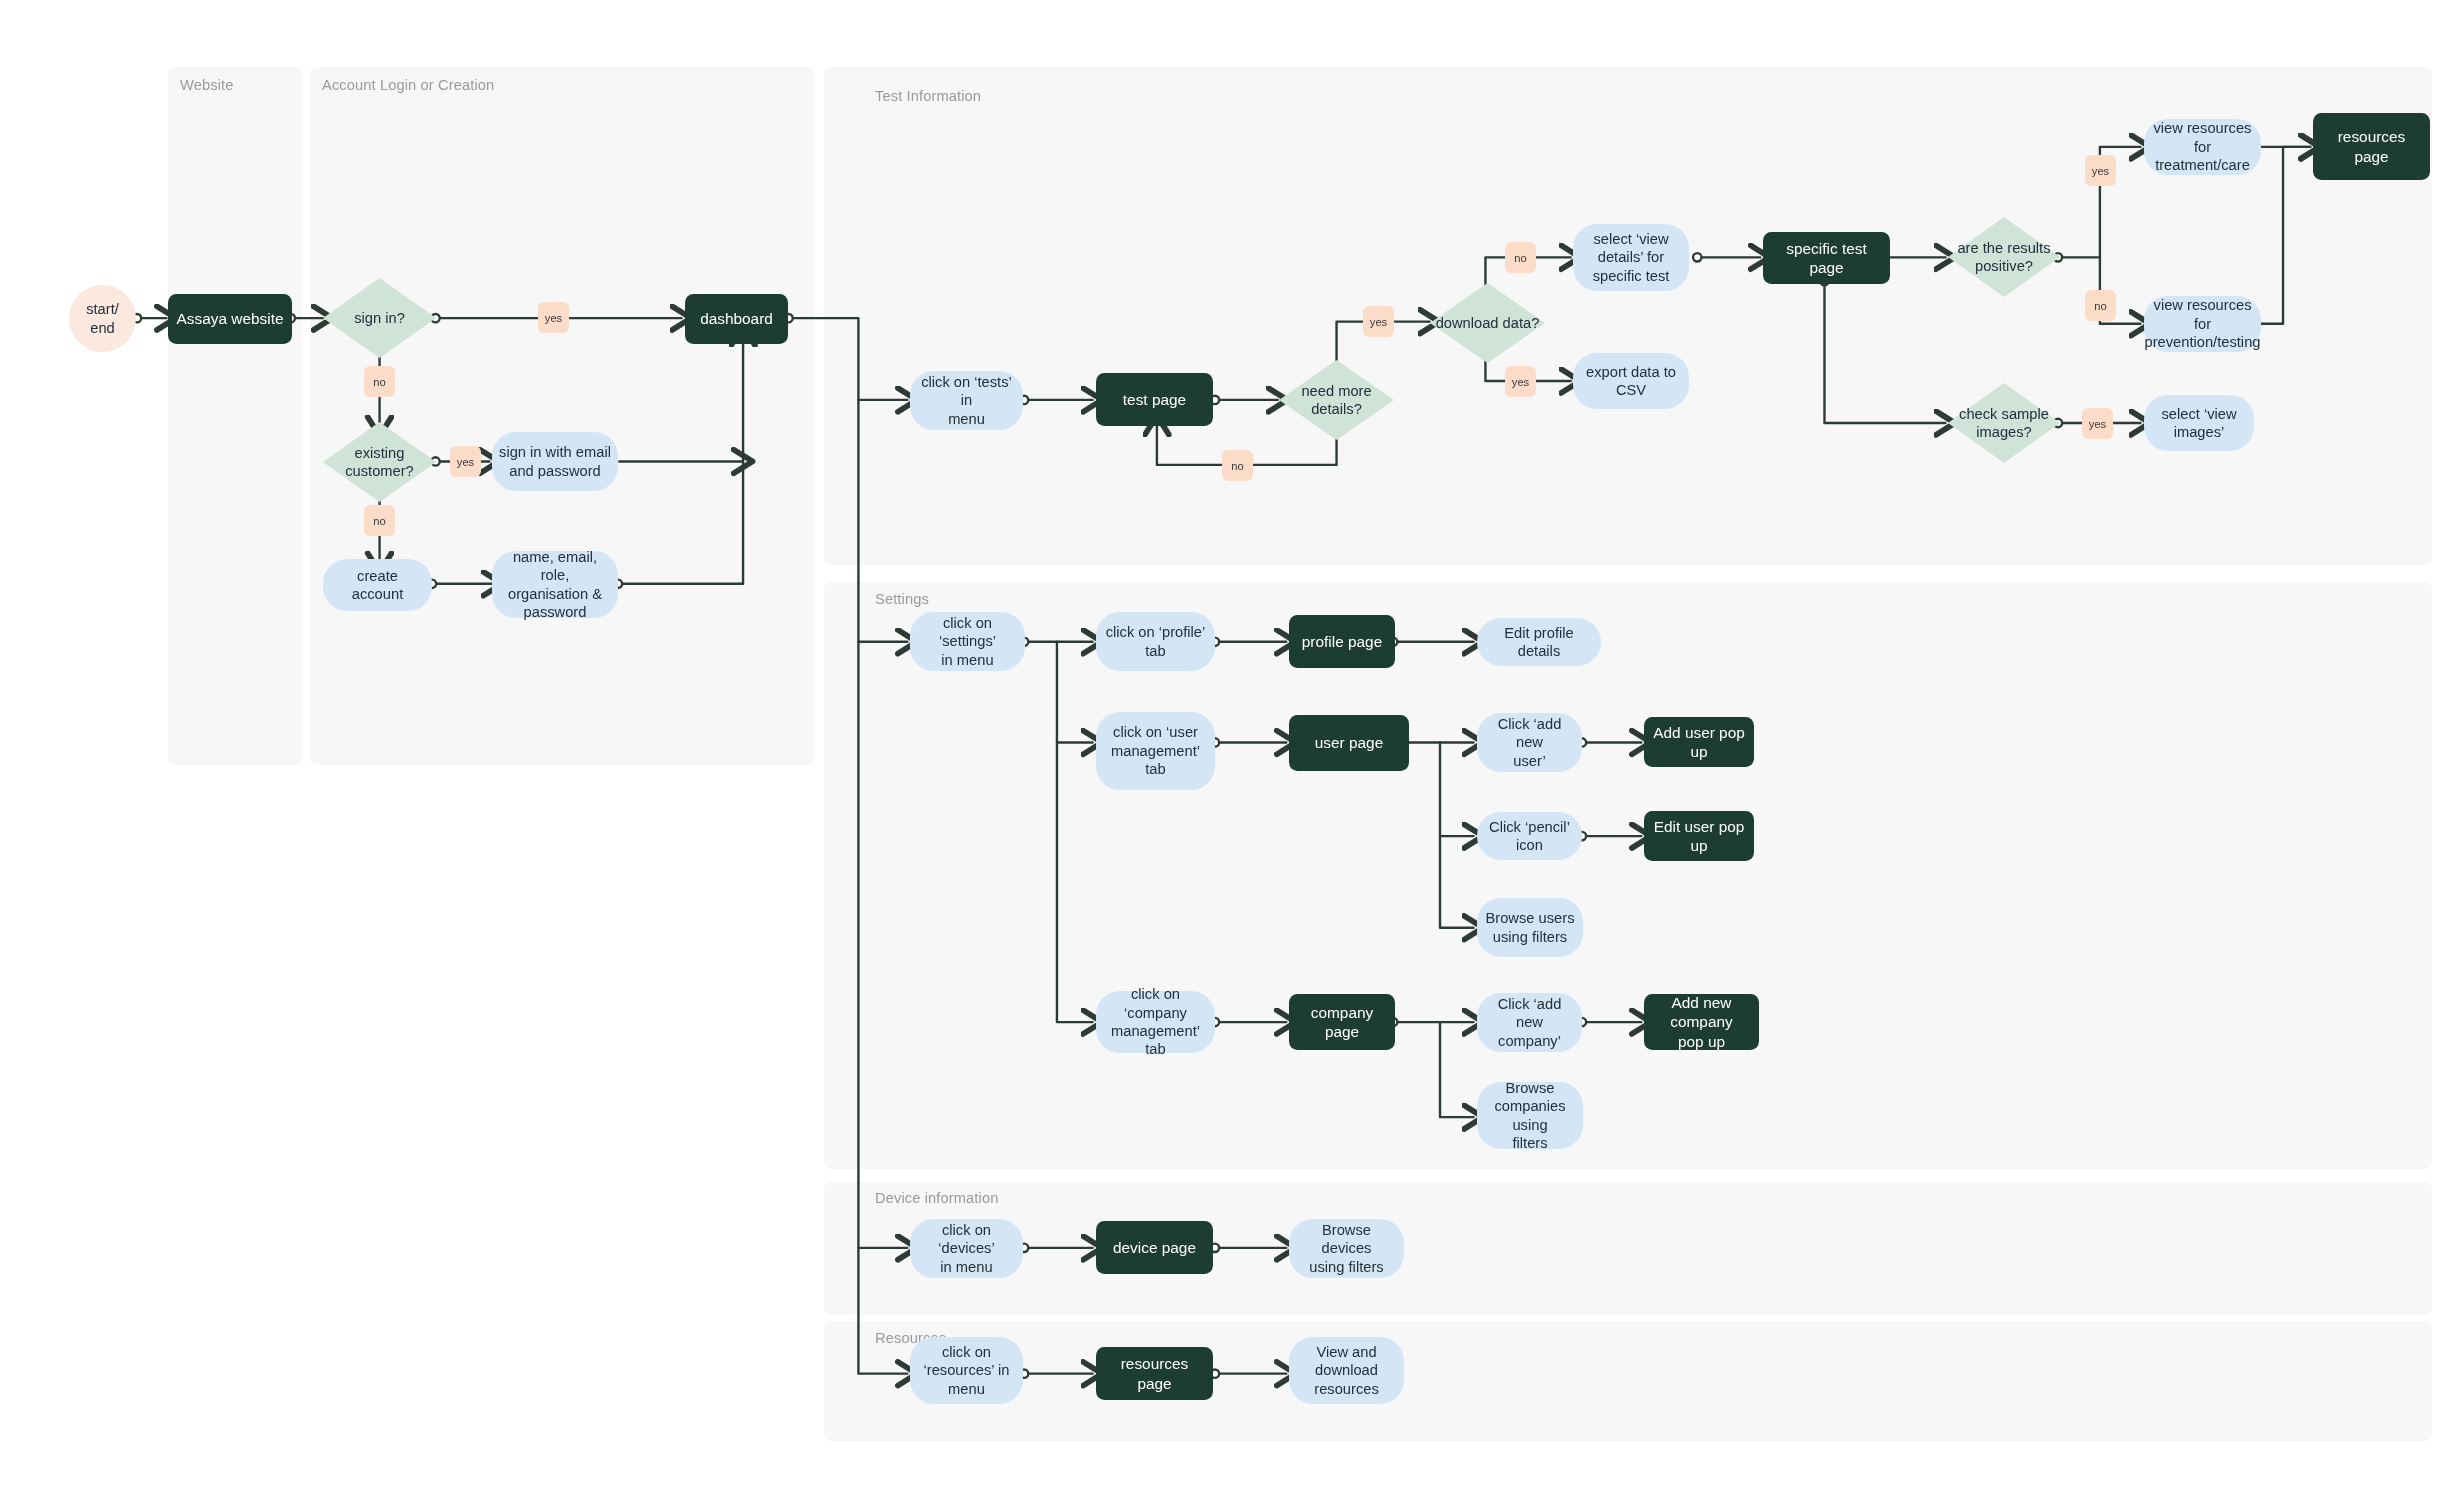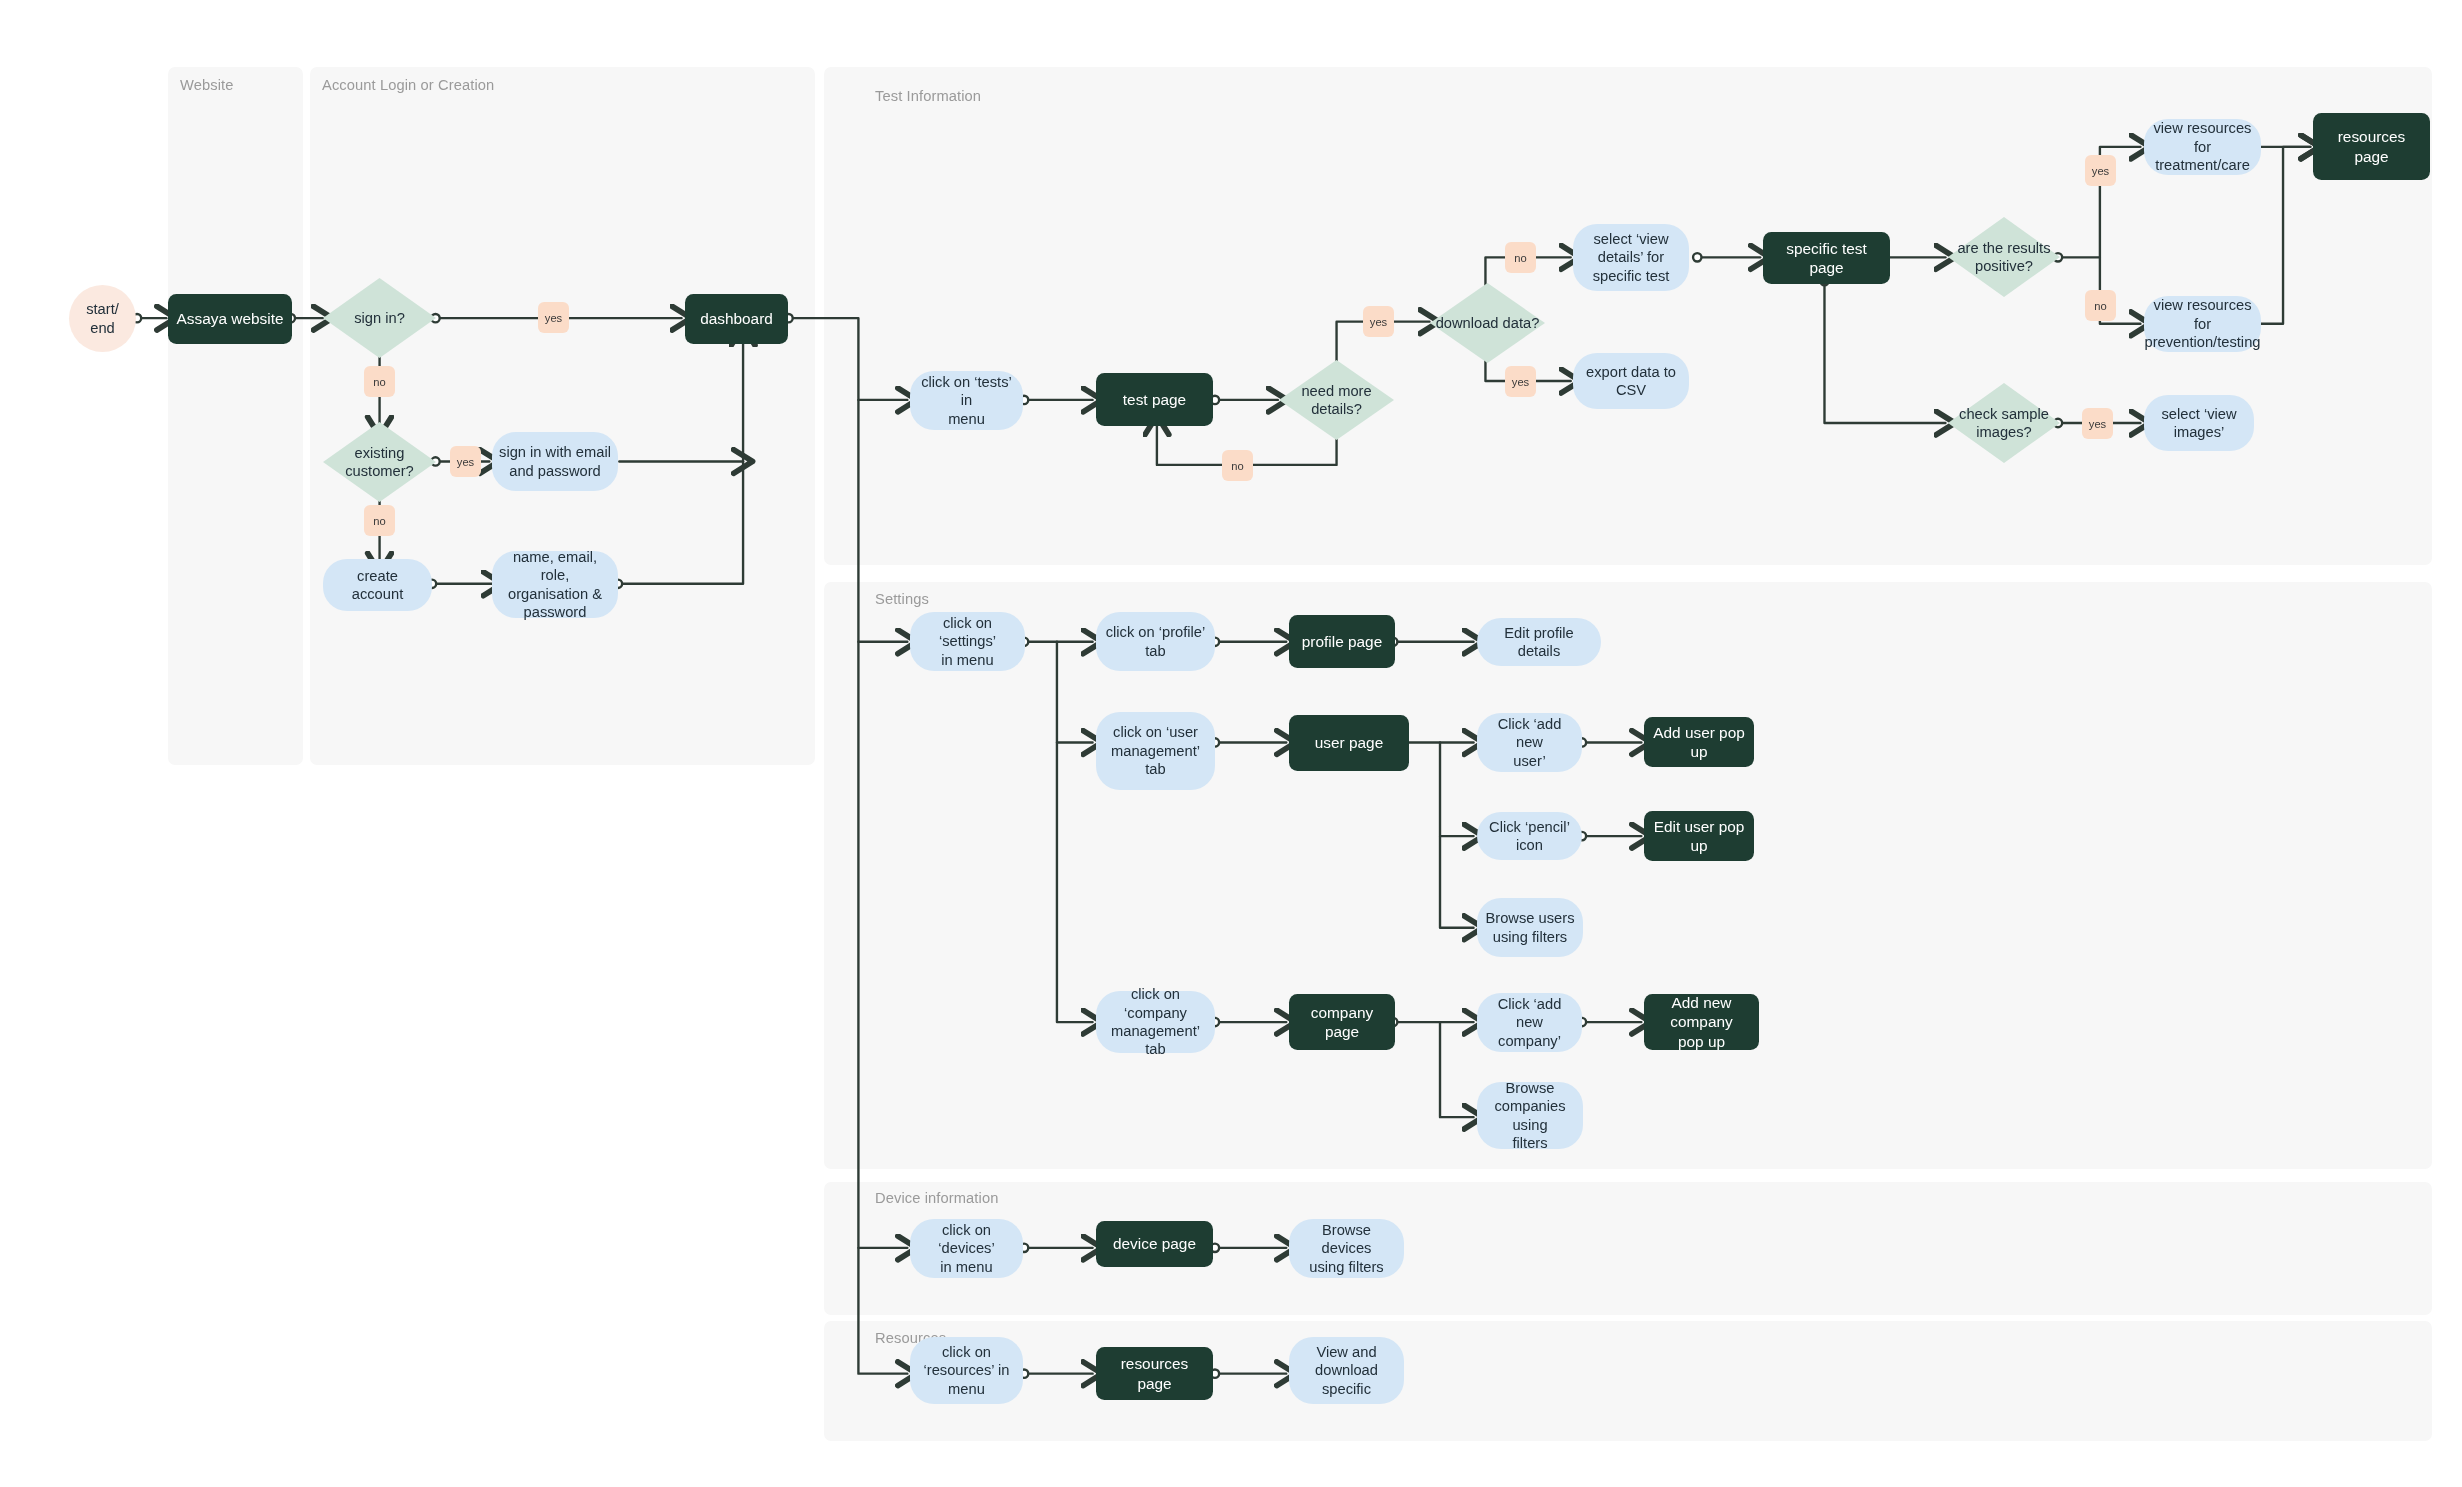--- a/index.html
+++ b/index.html
@@ -253,31 +253,31 @@
   <div class="node pill" style="left:1477px;top:993px;width:105px;height:59px;white-space:pre-line;">Click ‘add new
 company’</div>
   <div class="node dark" style="left:1644px;top:994px;width:115px;height:56px;white-space:pre-line;">Add new company
 pop up</div>
   <div class="node pill" style="left:1477px;top:1082px;width:106px;height:67px;white-space:pre-line;">Browse
 companies using
 filters</div>
 
   <div class="node pill" style="left:910px;top:1219px;width:113px;height:59px;white-space:pre-line;">click on ‘devices’
 in menu</div>
-  <div class="node dark" style="left:1096px;top:1221px;width:117px;height:46px;">device page</div>
+  <div class="node dark" style="left:1096px;top:1221px;width:117px;height:53px;">device page</div>
   <div class="node pill" style="left:1289px;top:1219px;width:115px;height:59px;white-space:pre-line;">Browse devices
 using filters</div>
 
   <div class="node pill" style="left:910px;top:1337px;width:113px;height:67px;white-space:pre-line;">click on
 ‘resources’ in
 menu</div>
   <div class="node dark" style="left:1096px;top:1347px;width:117px;height:53px;">resources page</div>
   <div class="node pill" style="left:1289px;top:1337px;width:115px;height:67px;white-space:pre-line;">View and
 download
-specific</div>
+resources</div>
 
   <div class="tag" style="left:538px;top:302px;width:31px;height:31px;">yes</div>
   <div class="tag" style="left:364px;top:366px;width:31px;height:31px;">no</div>
   <div class="tag" style="left:450px;top:446px;width:31px;height:31px;">yes</div>
   <div class="tag" style="left:364px;top:505px;width:31px;height:31px;">no</div>
   <div class="tag" style="left:1363px;top:306px;width:31px;height:31px;">yes</div>
   <div class="tag" style="left:1222px;top:450px;width:31px;height:31px;">no</div>
   <div class="tag" style="left:1505px;top:242px;width:31px;height:31px;">no</div>
   <div class="tag" style="left:1505px;top:366px;width:31px;height:31px;">yes</div>
   <div class="tag" style="left:2085px;top:155px;width:31px;height:31px;">yes</div>

